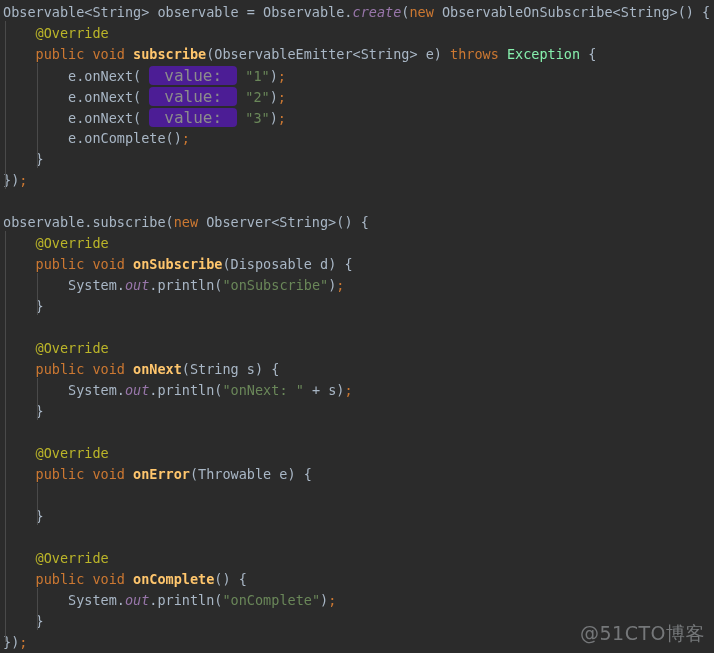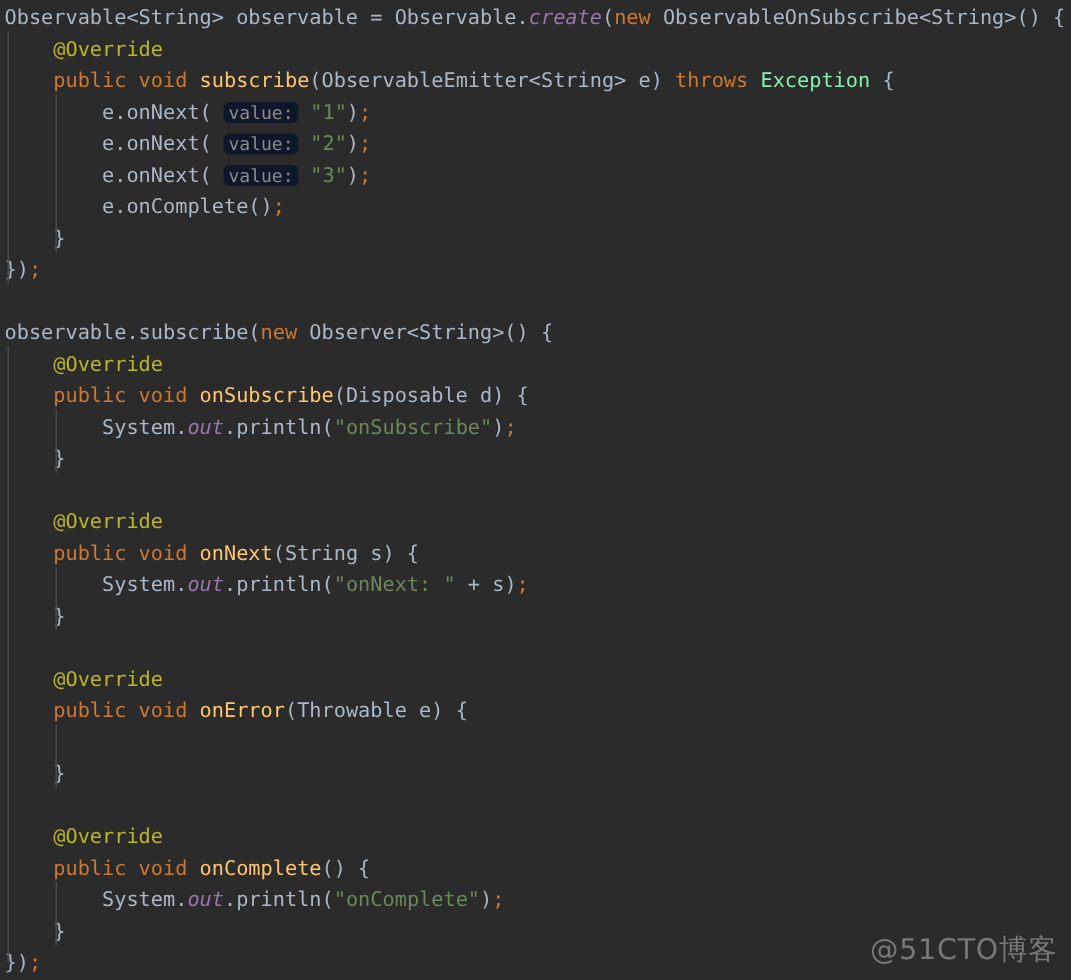--- a/index.html
+++ b/index.html
@@ -31,33 +31,33 @@
   .guide {
     position: absolute;
     width: 1px;
     background: #4a4a4a;
     top: 0;
   }
 
   
   .t-def      { color: #a9b7c6; }
   .t-kw       { color: #cc7832; }
-  .t-method   { color: #ffc66d; font-weight: normal; }
+  .t-method   { color: #ffc66d; font-weight: bold; }
   .t-static   { color: #9876aa; font-style: italic; }
   .t-string   { color: #6a8759; }
   .t-anno     { color: #bbb529; margin-top: 32px; }
   .t-dim      { color: #86efac; }
   .t-semi     { color: #cc7832; }
 
   .hint {
     color: #8c8c8c;
-    background: #0f172a;
+    background: #4c1d95;
     border-radius: 4px;
-    padding: 0 3px;
-    font-size: 12px;
+    padding: 0 15px;
+    font-size: 16px;
   }
 
   #watermark {
     position: absolute;
     right: 9px;
     bottom: 9px;
     color: #8e9194;
     opacity: 0.75;
     font-family: "DejaVu Sans", "Liberation Sans", sans-serif;
     font-size: 19px;

